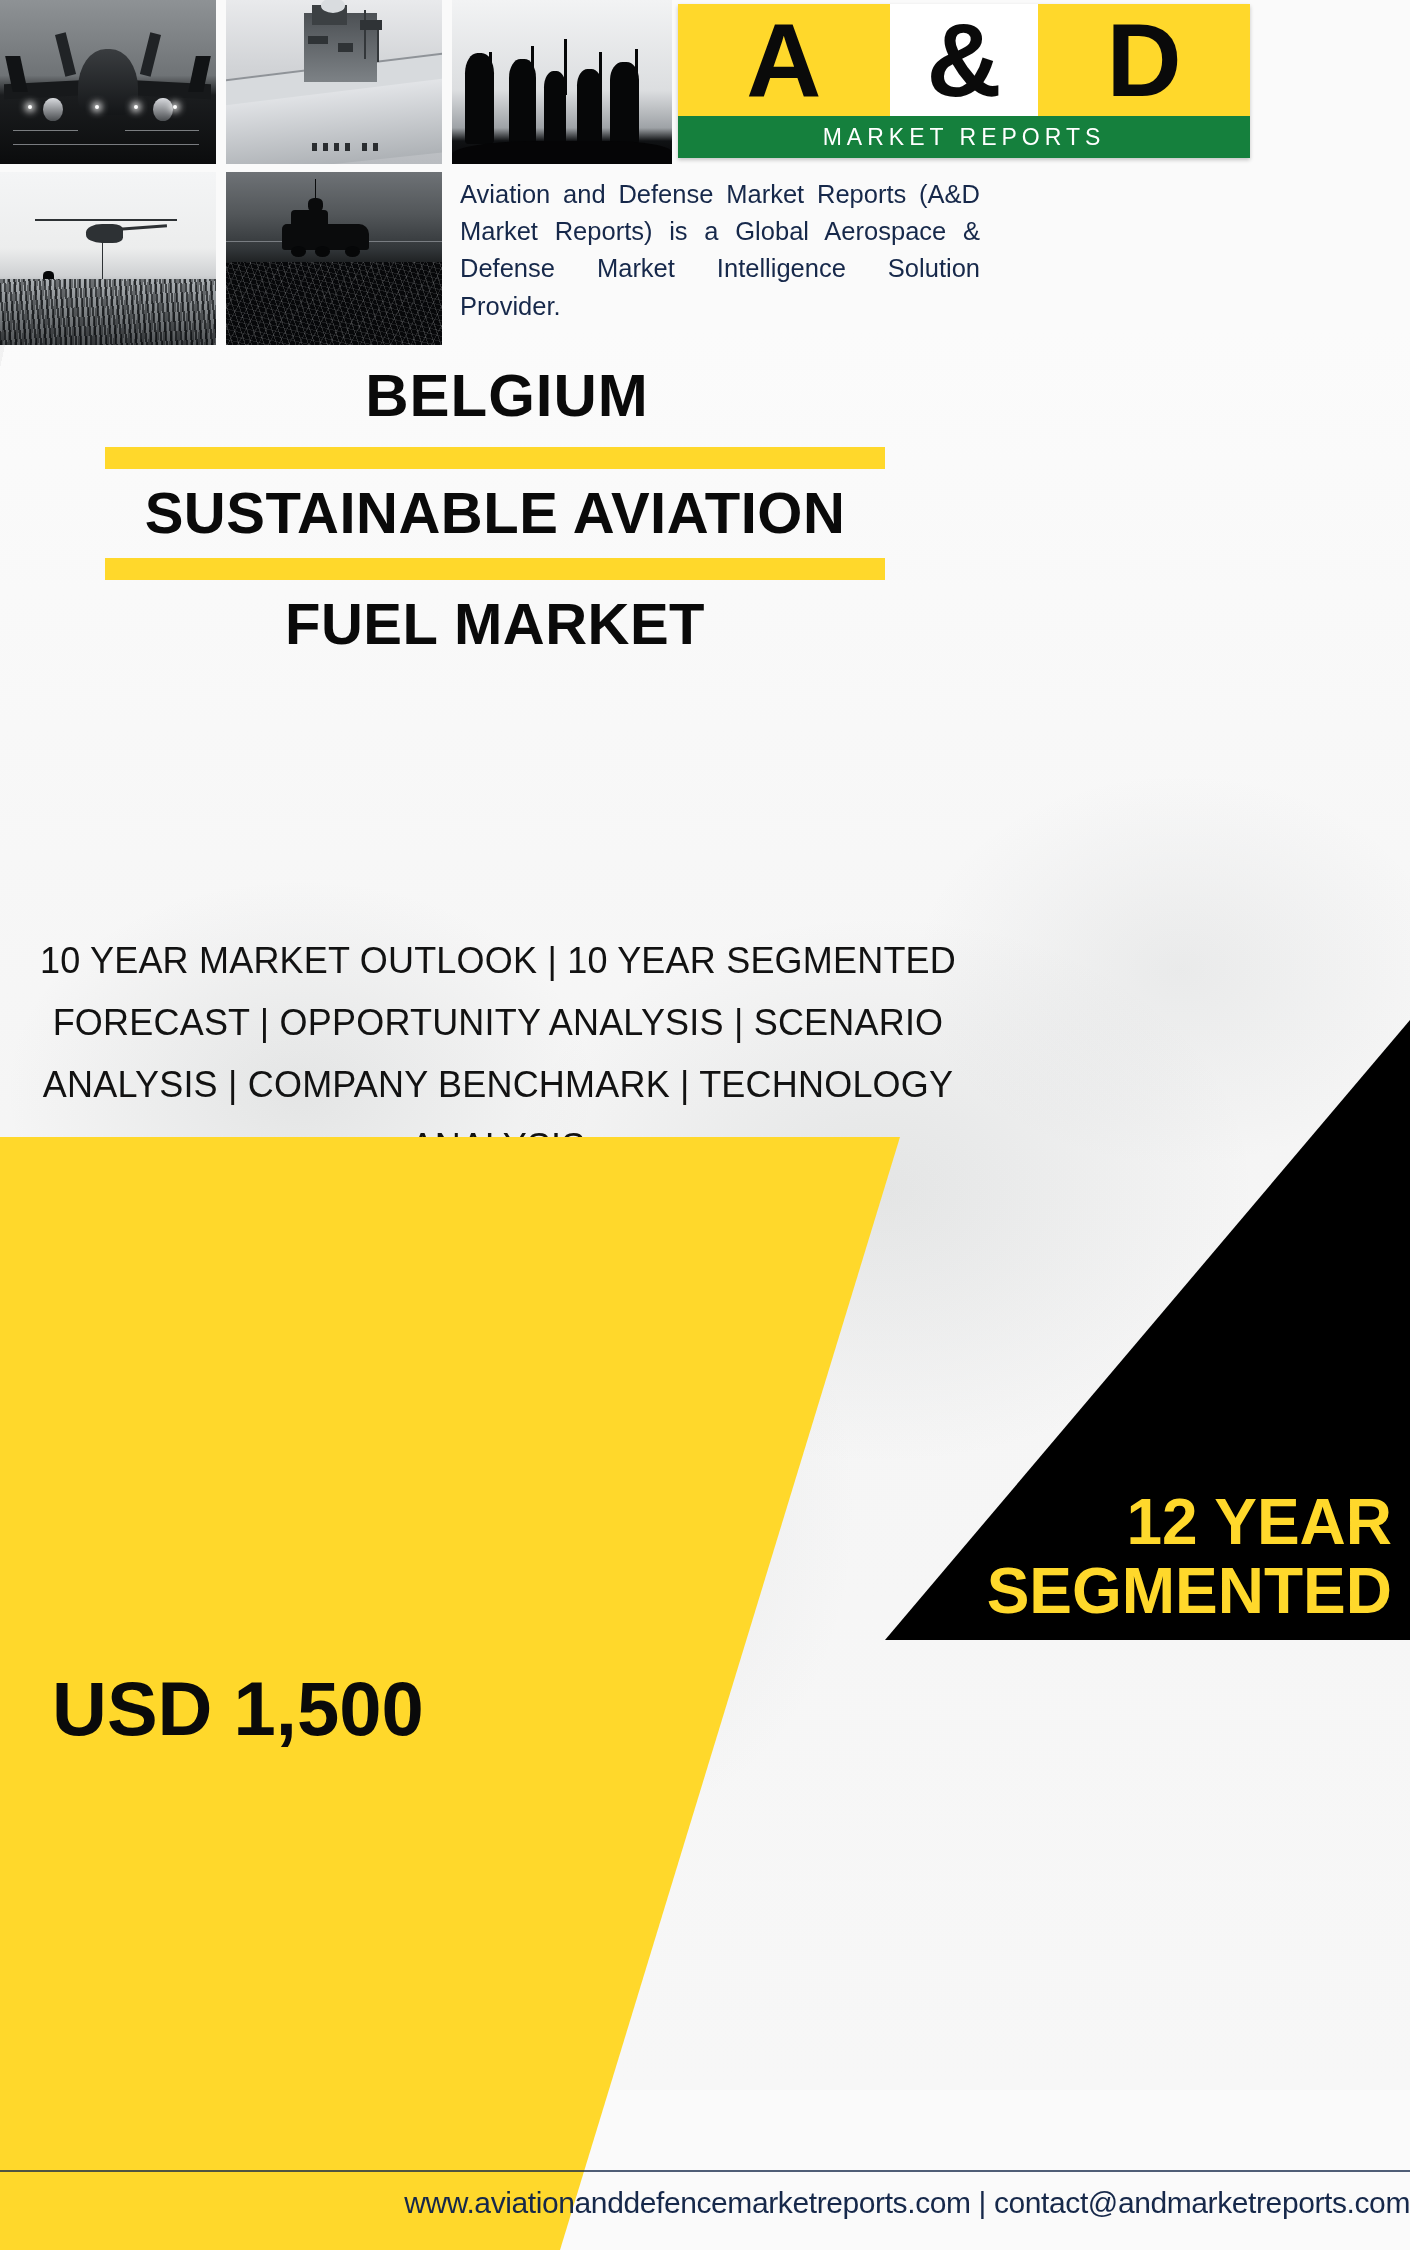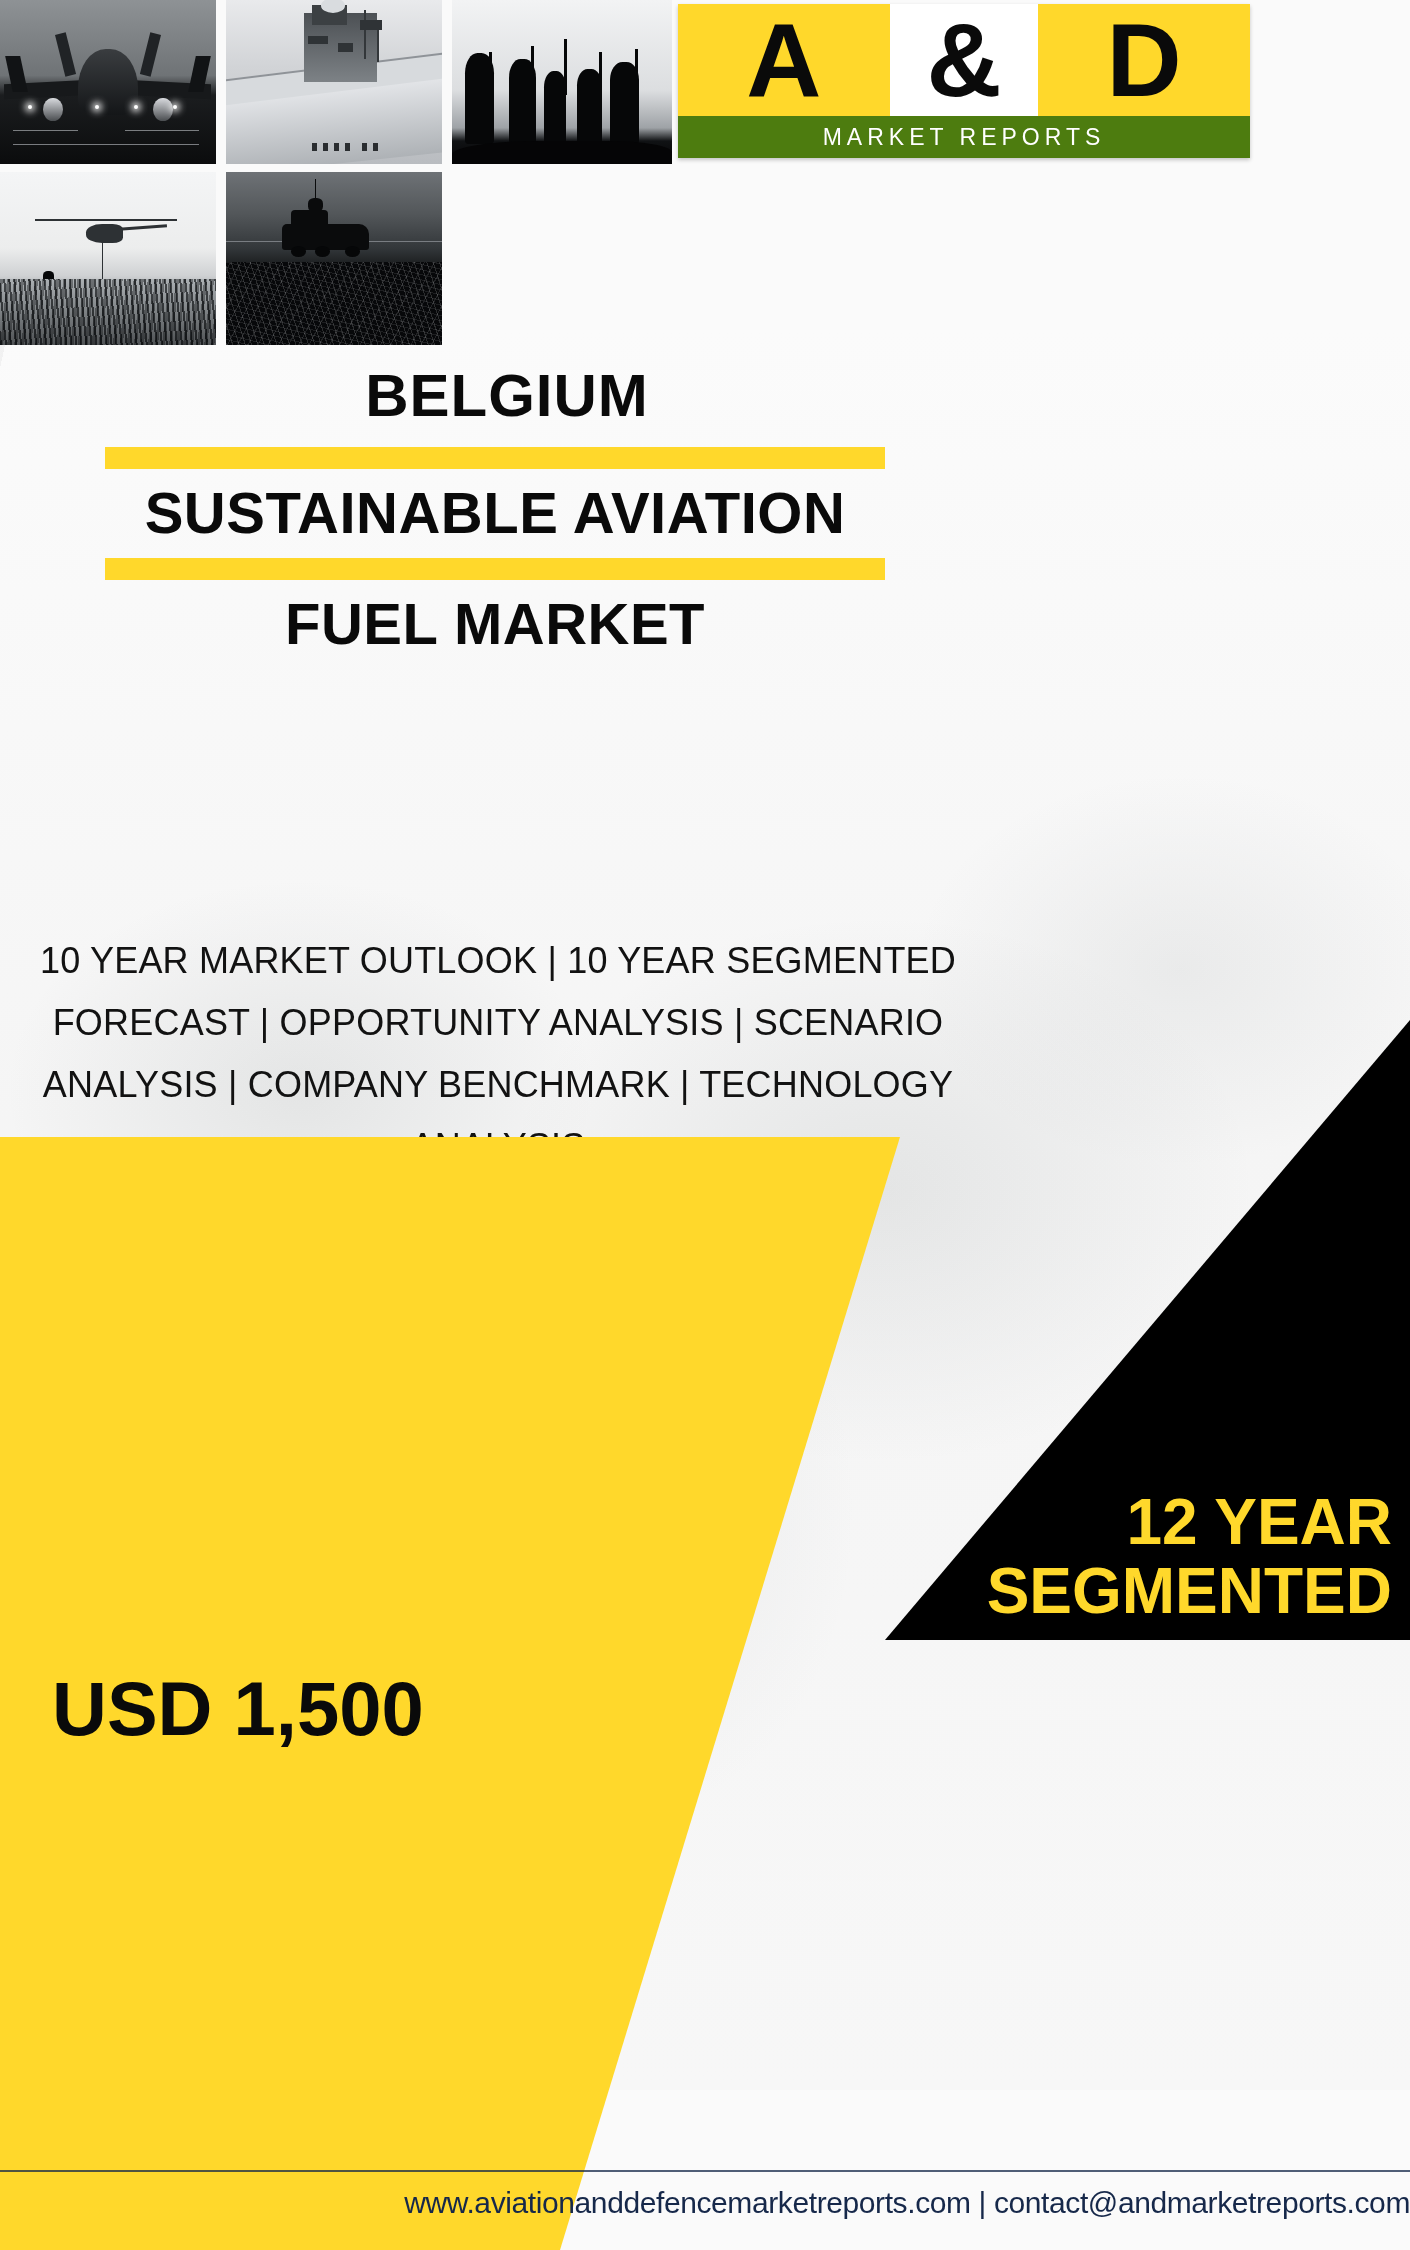--- a/index.html
+++ b/index.html
@@ -109,21 +109,21 @@
 
   
   .logo{ position:absolute; left:678px; top:4px; width:572px; height:154px;
     box-shadow:0 2px 4px rgba(0,0,0,.22); background:#fff; }
   .logo-top{ position:absolute; left:0; top:0; width:100%; height:112px; display:flex; }
   .logo-cell{ height:100%; display:flex; align-items:center; justify-content:center;
     font-weight:bold; font-size:104px; line-height:1; color:#0a0a0a; font-family:"Liberation Sans", sans-serif; }
   .logo-a{ width:37%; background:#FFD82B; }
   .logo-amp{ width:26%; background:#ffffff; }
   .logo-d{ width:37%; background:#FFD82B; }
-  .logo-bar{ position:absolute; left:0; top:112px; width:100%; height:42px; background:#4d7c0f;
+  .logo-bar{ position:absolute; left:0; top:112px; width:100%; height:42px; background:#15803d;
     display:flex; align-items:center; justify-content:center; }
   .logo-bar span{ color:#fff; font-size:23px; letter-spacing:5px; font-weight:500; }
 
   
   .intro{ position:absolute; left:460px; top:176px; width:520px;
     font-size:25.5px; line-height:1.46; color:#16284a; text-align:justify;
     font-family:"Liberation Sans", sans-serif; }
 
   
   .title-wrap{ position:absolute; left:0; top:364px; width:990px; }
@@ -271,20 +271,21 @@
     <div class="logo-top">
       <div class="logo-cell logo-a">A</div>
       <div class="logo-cell logo-amp">&amp;</div>
       <div class="logo-cell logo-d">D</div>
     </div>
     <div class="logo-bar">
       <span>MARKET REPORTS</span>
     </div>
   </div>
 
+  <div class="intro">Aviation and Defense Market Reports (A&amp;D Market Reports) is a Global Aerospace &amp; Defense Market Intelligence Solution Provider.</div>
 
   <div class="title-wrap">
     <div class="t-country">BELGIUM</div>
     <div class="rule rule-1"></div>
     <div class="t-main">SUSTAINABLE AVIATION</div>
     <div class="rule rule-2"></div>
     <div class="t-main2">FUEL MARKET</div>
   </div>
 
   <div class="tagline">10 YEAR MARKET OUTLOOK | 10 YEAR SEGMENTED FORECAST | OPPORTUNITY ANALYSIS | SCENARIO ANALYSIS | COMPANY BENCHMARK | TECHNOLOGY ANALYSIS</div>

